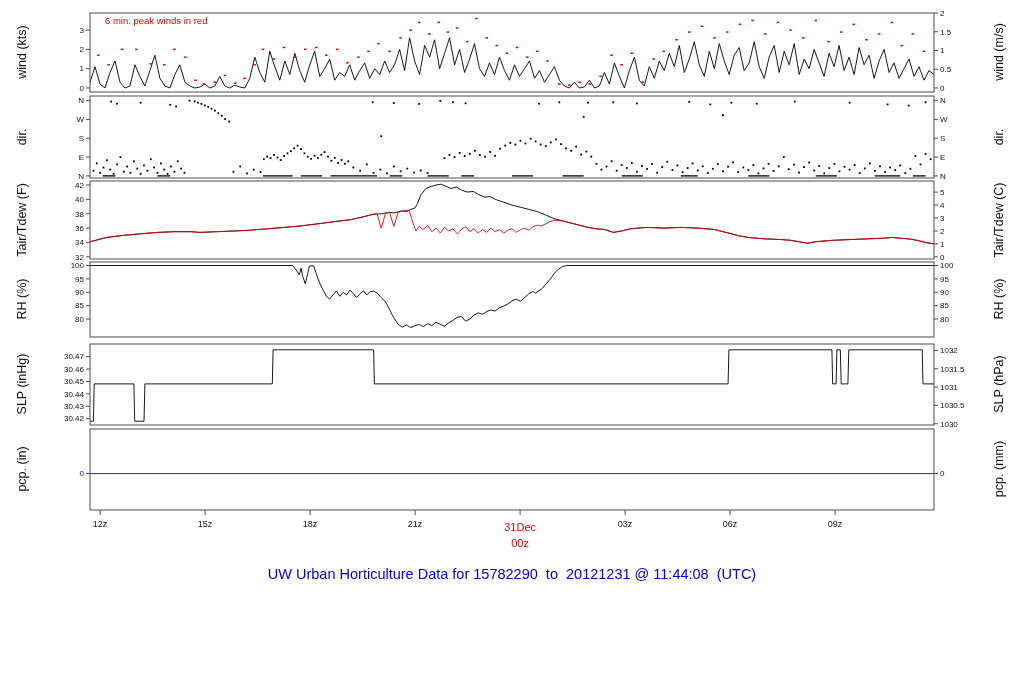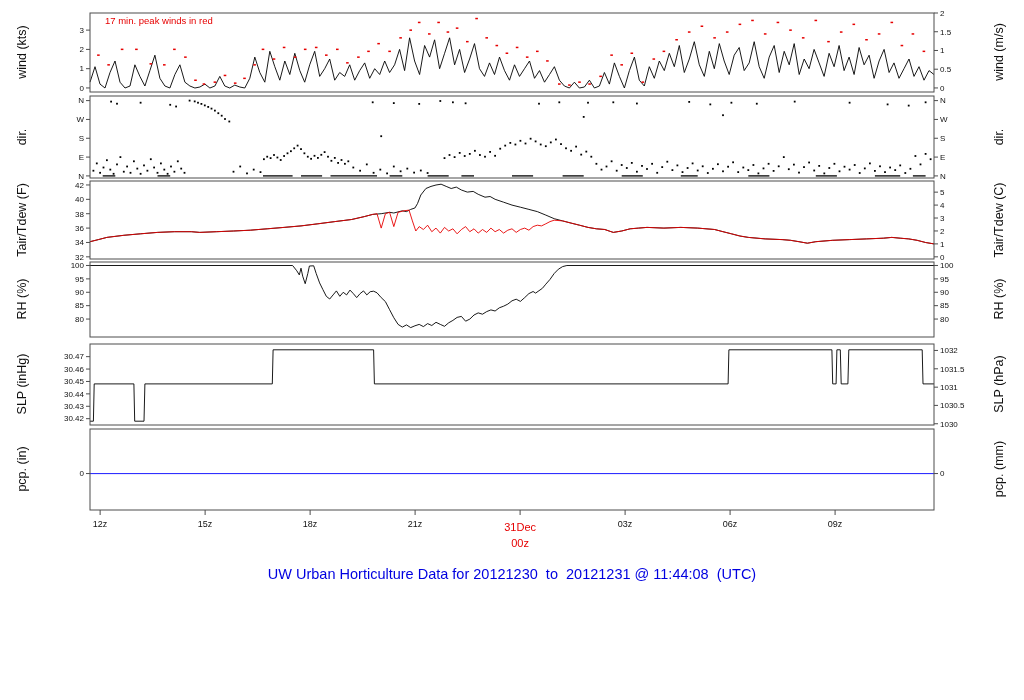--- a/index.html
+++ b/index.html
@@ -461,30 +461,30 @@
       <text x="520.1024" y="531" text-anchor="middle" font-size="11" fill="#e60000" font-family="&quot;Liberation Sans&quot;, sans-serif">31Dec</text>
       <text x="520.1024" y="547" text-anchor="middle" font-size="11" fill="#e60000" font-family="&quot;Liberation Sans&quot;, sans-serif">00z</text>
       <line x1="625.096" x2="625.096" y1="510" y2="515" stroke="#4d4d4d"></line>
       <text x="625.096" y="527" text-anchor="middle" font-size="9" fill="#111" font-family="&quot;Liberation Sans&quot;, sans-serif">03z</text>
       <line x1="730.0896" x2="730.0896" y1="510" y2="515" stroke="#4d4d4d"></line>
       <text x="730.0896" y="527" text-anchor="middle" font-size="9" fill="#111" font-family="&quot;Liberation Sans&quot;, sans-serif">06z</text>
       <line x1="835.0832" x2="835.0832" y1="510" y2="515" stroke="#4d4d4d"></line>
       <text x="835.0832" y="527" text-anchor="middle" font-size="9" fill="#111" font-family="&quot;Liberation Sans&quot;, sans-serif">09z</text>
     </svg>
 
-  <div class="annot">17 min. peak winds in red</div>
+  <div class="annot">6 min. peak winds in red</div>
 
   <div class="ylab" style="left:22px;top:52px;">wind (kts)</div>
   <div class="ylab" style="left:22px;top:137px;">dir.</div>
   <div class="ylab" style="left:22px;top:220px;">Tair/Tdew (F)</div>
   <div class="ylab" style="left:22px;top:299px;">RH (%)</div>
   <div class="ylab" style="left:22px;top:384px;">SLP (inHg)</div>
   <div class="ylab" style="left:22px;top:469px;">pcp. (in)</div>
 
   <div class="ylab" style="left:999px;top:52px;">wind (m/s)</div>
   <div class="ylab" style="left:999px;top:137px;">dir.</div>
   <div class="ylab" style="left:999px;top:220px;">Tair/Tdew (C)</div>
   <div class="ylab" style="left:999px;top:299px;">RH (%)</div>
   <div class="ylab" style="left:999px;top:384px;">SLP (hPa)</div>
   <div class="ylab" style="left:999px;top:469px;">pcp. (mm)</div>
 
-  <div class="title">UW Urban Horticulture Data for 20121230  to  20121231 @ 11:44:08  (UTC)</div>
+  <div class="title">UW Urban Horticulture Data for 15782290  to  20121231 @ 11:44:08  (UTC)</div>
 </div>
 
 </body></html>

